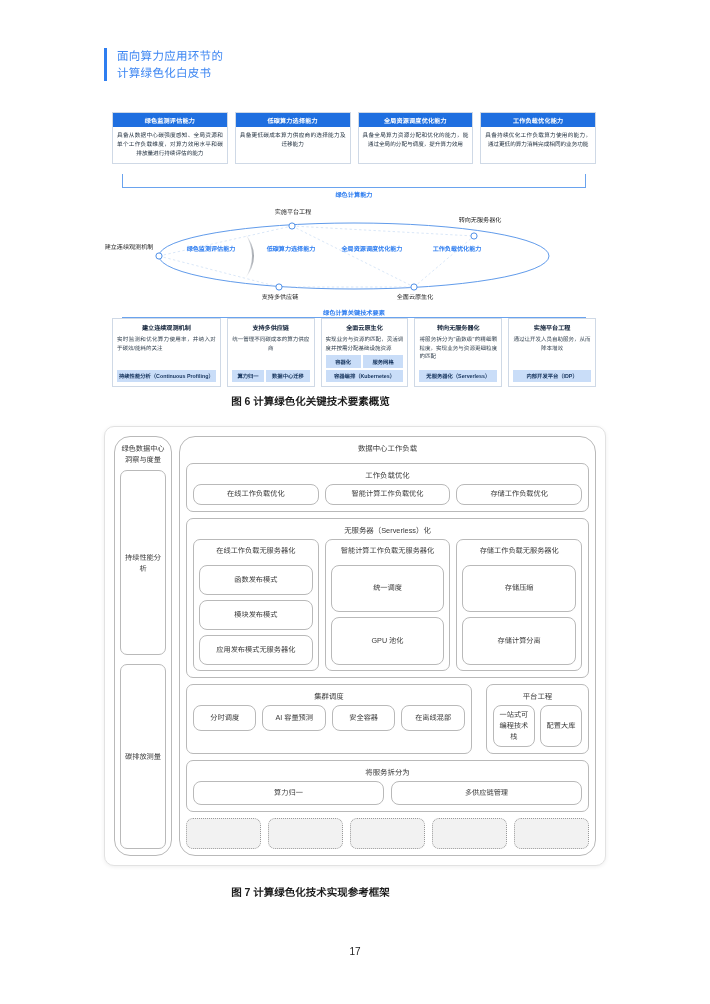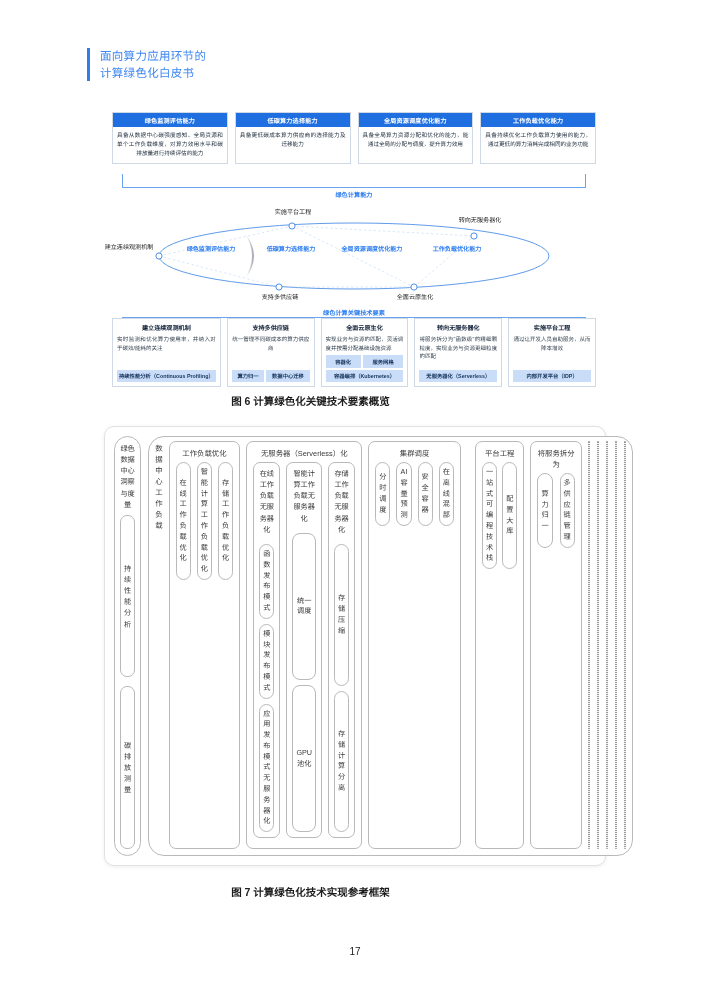--- a/index.html
+++ b/index.html
@@ -8,21 +8,21 @@
     width: 710px; height: 1004px;
     background: #ffffff;
     font-family: "Liberation Sans", "DejaVu Sans", sans-serif;
     color: #333;
     position: relative;
     overflow: hidden;
   }
 
   
   .page-header {
-    position: absolute; left: 87px; top: 48px;
+    position: absolute; left: 104px; top: 48px;
     border-left: 3px solid #2f7ef0;
     padding-left: 10px;
     line-height: 1.45;
   }
   .page-header .hline {
     color: #3d86f2; font-size: 11.5px; letter-spacing: .3px; white-space: nowrap;
   }
 
   
   .fig6 { position: absolute; left: 104px; top: 112px; width: 500px; height: 272px; }
@@ -98,21 +98,21 @@
 
   .f7-side { width:58px; display:flex; flex-direction:column; padding:6px 5px; }
   .f7-side .side-hd { font-size:7.2px; color:#3a3a3a; text-align:center; line-height:1.55; margin-bottom:5px; }
   .side-cell {
     flex:1; border:1px solid #b9b9b9; border-radius:7px;
     display:flex; align-items:center; justify-content:center;
     text-align:center; font-size:7.2px; color:#3a3a3a; line-height:1.55; padding:3px;
   }
   .side-gap { height:9px; }
 
-  .f7-main { flex:1; display:flex; gap:6px; }
+  .f7-main { flex:1; display:flex; flex-direction:column; gap:6px; }
 
   .sec { border:1px solid #b9b9b9; border-radius:7px; padding:4px 6px 6px; display:flex; flex-direction:column; }
   .sec-t { font-size:7.4px; color:#3a3a3a; text-align:center; padding:1px 0 4px; }
 
   .pill {
     border:1px solid #b9b9b9; border-radius:8px; background:#fff;
     font-size:7.2px; color:#3a3a3a; text-align:center;
     display:flex; align-items:center; justify-content:center;
     line-height:1.5; padding:4px 3px;
   }

